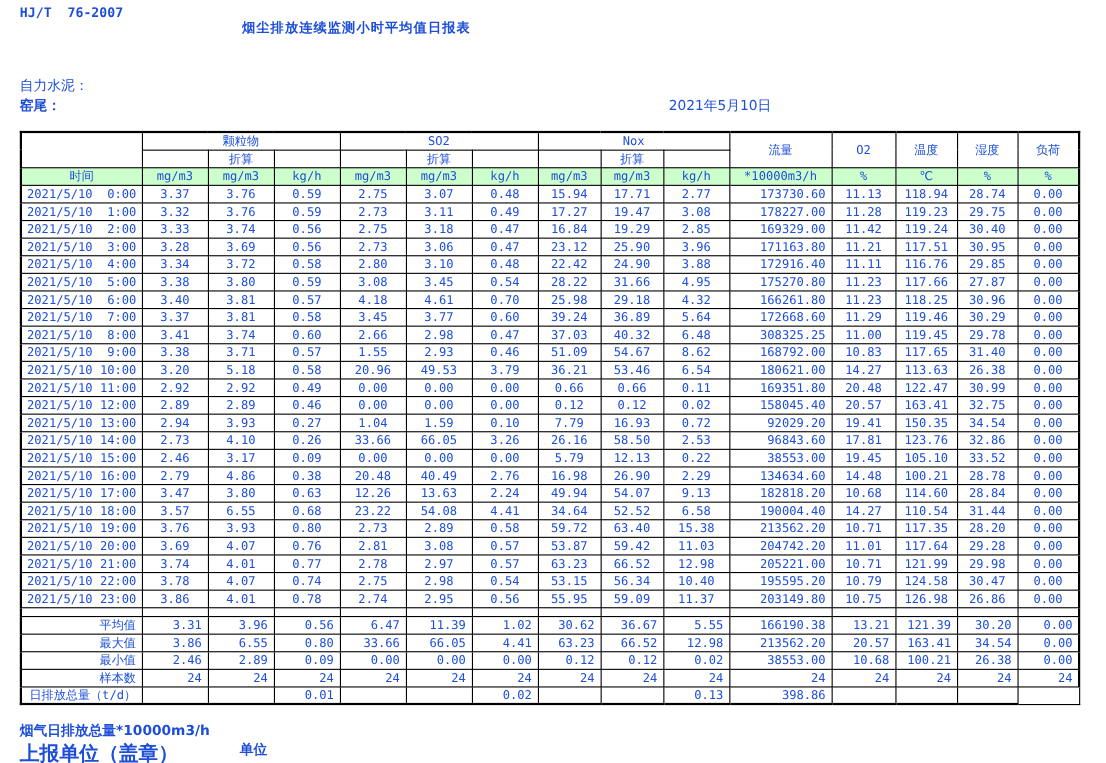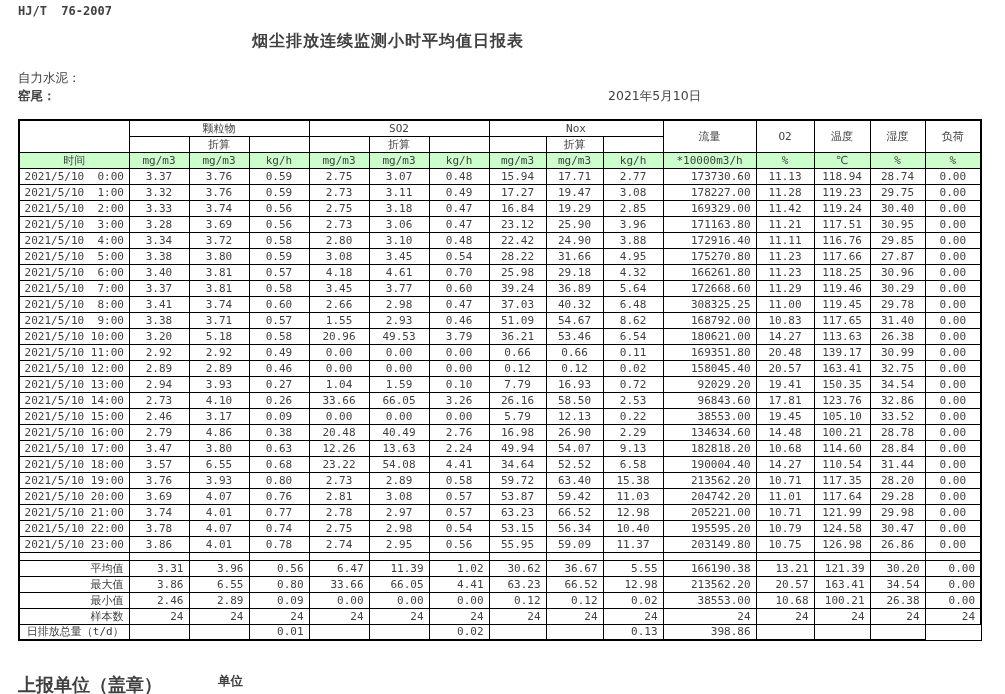--- a/index.html
+++ b/index.html
@@ -1,20 +1,20 @@
 <!DOCTYPE html>
 <html><head>
 <meta charset="utf-8">
 <style>
   html,body{margin:0;padding:0;background:#ffffff;}
-  .page{position:relative;width:1005px;height:694px;background:#fff;color:#404040;
+  .page{position:relative;width:1005px;height:694px;background:#fff;color:#1d4ed8;
         font-family:"DejaVu Sans",sans-serif;overflow:hidden;}
   .abs{position:absolute;white-space:pre;}
   .std{left:18px;top:4px;font-size:12px;font-weight:bold;font-family:"DejaVu Sans Mono","DejaVu Sans",monospace;}
-  .title{left:220px;top:31px;font-size:16px;font-weight:bold;letter-spacing:1px;margin-left:32px;}
+  .title{left:220px;top:17px;font-size:12px;font-weight:bold;letter-spacing:1px;}
   .company{left:18px;top:70px;font-size:12.5px;font-weight:normal;}
   .site{left:18px;top:88px;font-size:12.5px;font-weight:bold;}
   .date{left:608px;top:88px;font-size:12.5px;}
   .f1{left:18px;top:656px;font-size:12.5px;font-weight:bold;}
   .f2{left:18px;top:673px;font-size:18px;font-weight:bold;}
   .f3{left:218px;top:673px;font-size:12.5px;font-weight:bold;}
 
   table.report{position:absolute;left:18px;top:119px;width:962px;
                border-collapse:collapse;table-layout:fixed;}
   table.report td{border:1px solid #000;overflow:hidden;white-space:pre;
@@ -295,21 +295,21 @@
           <td class="center">2.92</td>
           <td class="center">0.49</td>
           <td class="center">0.00</td>
           <td class="center">0.00</td>
           <td class="center">0.00</td>
           <td class="center">0.66</td>
           <td class="center">0.66</td>
           <td class="center">0.11</td>
           <td class="right">169351.80</td>
           <td class="center">20.48</td>
-          <td class="center">139.17</td>
+          <td class="center">122.47</td>
           <td class="center">30.99</td>
           <td class="center br">0.00</td>
         </tr>
         <tr class="h16">
           <td class="center bl">2021/5/10 12:00</td>
           <td class="center">2.89</td>
           <td class="center">2.89</td>
           <td class="center">0.46</td>
           <td class="center">0.00</td>
           <td class="center">0.00</td>
@@ -608,15 +608,16 @@
           <td class="right bb">0.13</td>
           <td class="right bb">398.86</td>
           <td class="right bb"></td>
           <td class="right bb"></td>
           <td class="right bb"></td>
           <td class="ghost"></td>
         </tr>
       </tbody>
   </table>
 
+  <div class="abs f1">烟气日排放总量*10000m3/h</div>
   <div class="abs f2">上报单位（盖章）</div>
   <div class="abs f3">单位</div>
 </div>
 
 </body></html>

